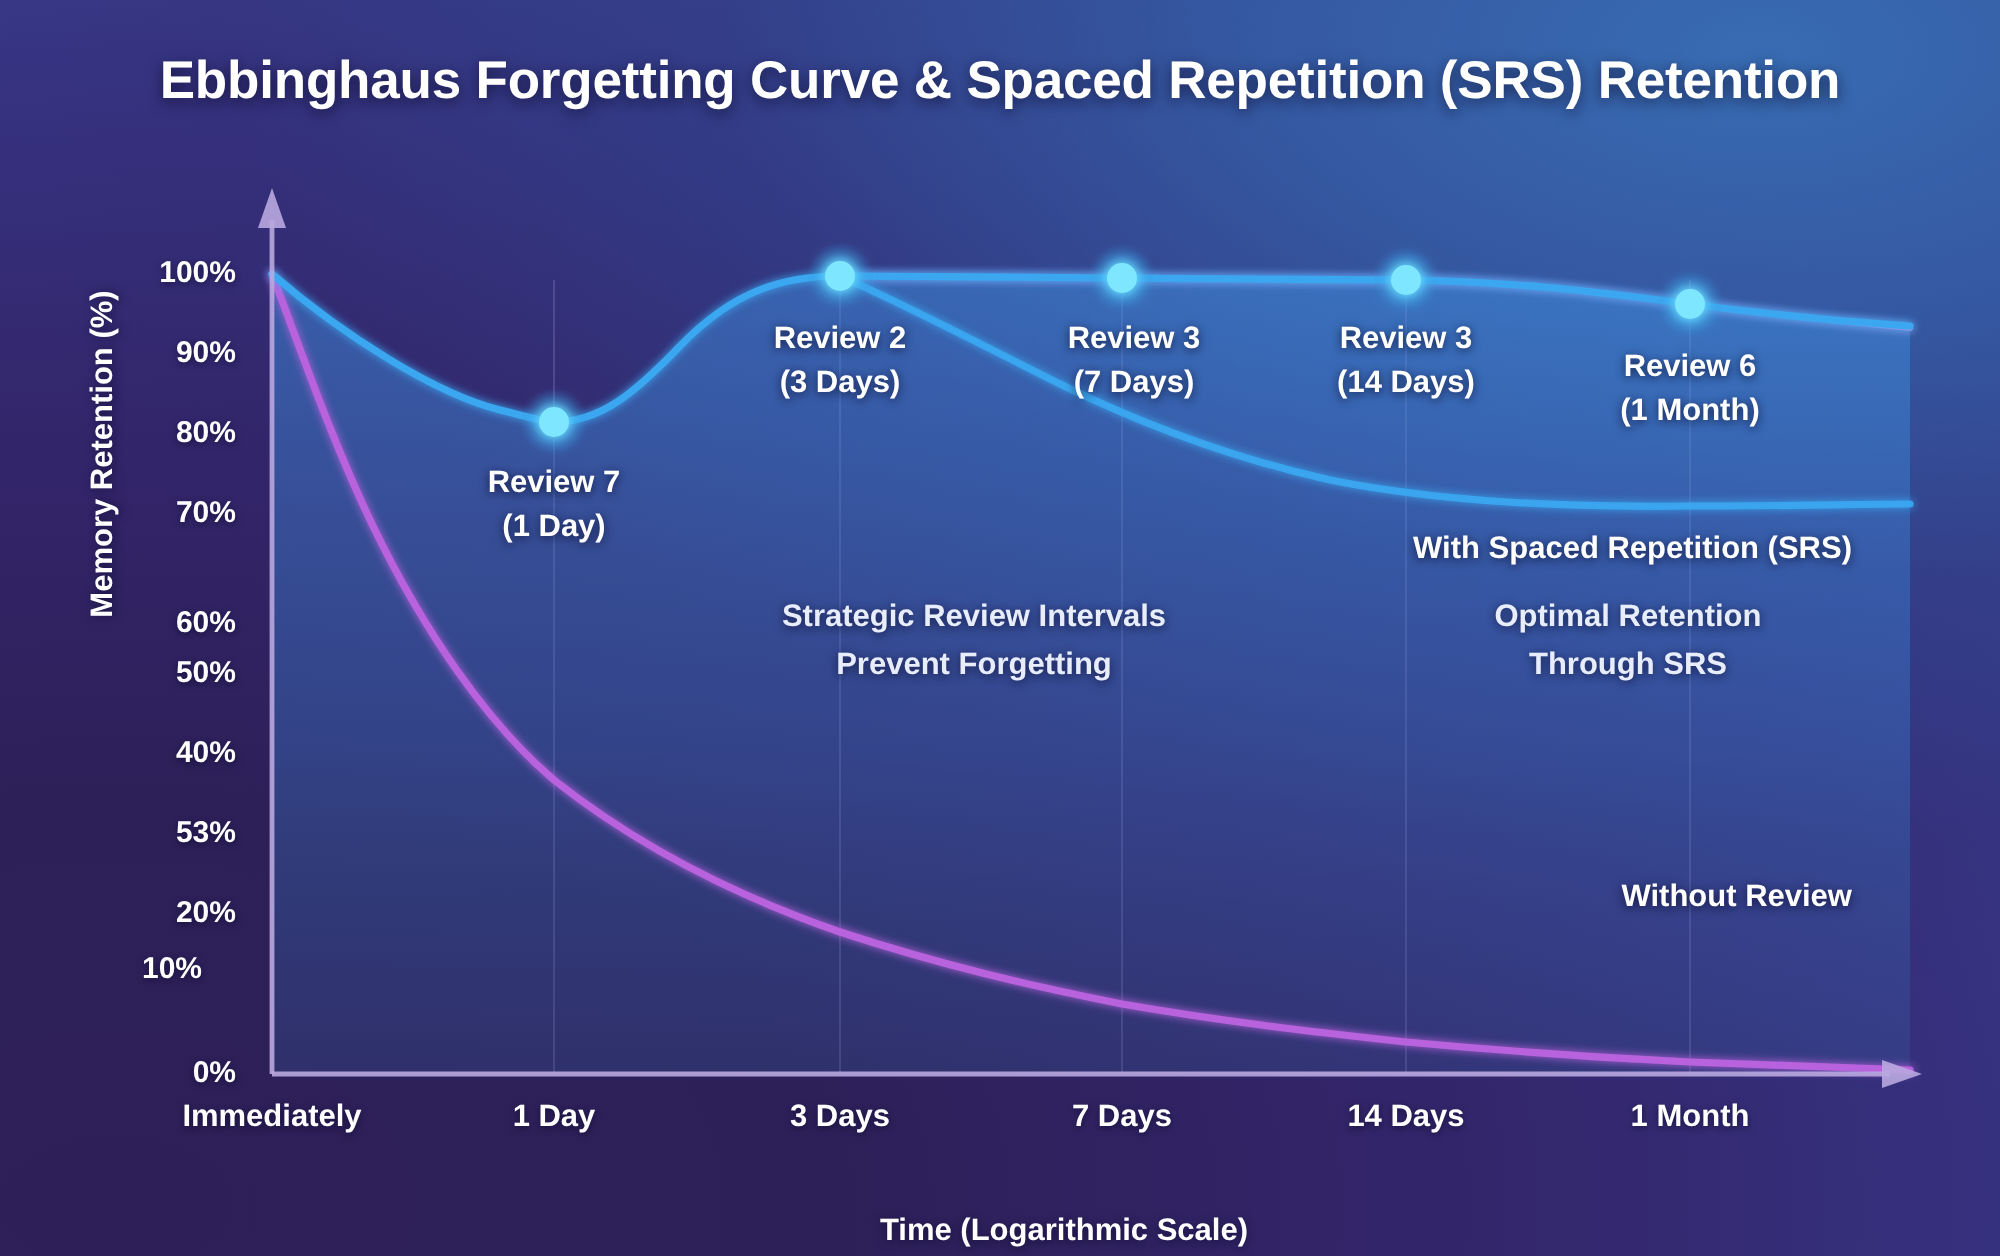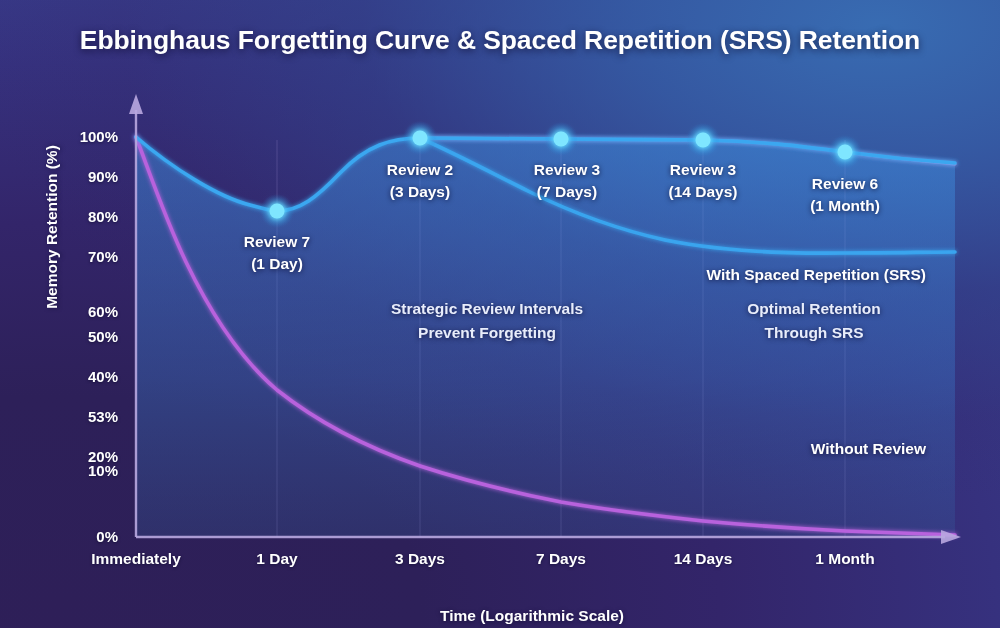--- a/index.html
+++ b/index.html
@@ -233,21 +233,21 @@
 
   <div class="tick-y" style="left:54px; top:128px;">100%</div>
   <div class="tick-y" style="left:54px; top:168px;">90%</div>
   <div class="tick-y" style="left:54px; top:208px;">80%</div>
   <div class="tick-y" style="left:54px; top:248px;">70%</div>
   <div class="tick-y" style="left:54px; top:288px;margin-top:15px;">60%</div>
   <div class="tick-y" style="left:54px; top:328px;">50%</div>
   <div class="tick-y" style="left:54px; top:368px;">40%</div>
   <div class="tick-y" style="left:54px; top:408px;">53%</div>
   <div class="tick-y" style="left:54px; top:448px;">20%</div>
-  <div class="tick-y" style="left:54px; top:462px;">10%</div>
+  <div class="tick-y" style="left:54px; top:476px;text-align:center;">10%</div>
   <div class="tick-y" style="left:54px; top:528px;">0%</div>
 
   <div class="tick-x" style="left:46px;">Immediately</div>
   <div class="tick-x" style="left:187px;">1 Day</div>
   <div class="tick-x" style="left:330px;">3 Days</div>
   <div class="tick-x" style="left:471px;">7 Days</div>
   <div class="tick-x" style="left:613px;">14 Days</div>
   <div class="tick-x" style="left:755px;">1 Month</div>
 
   <div class="xlabel">Time (Logarithmic Scale)</div>

